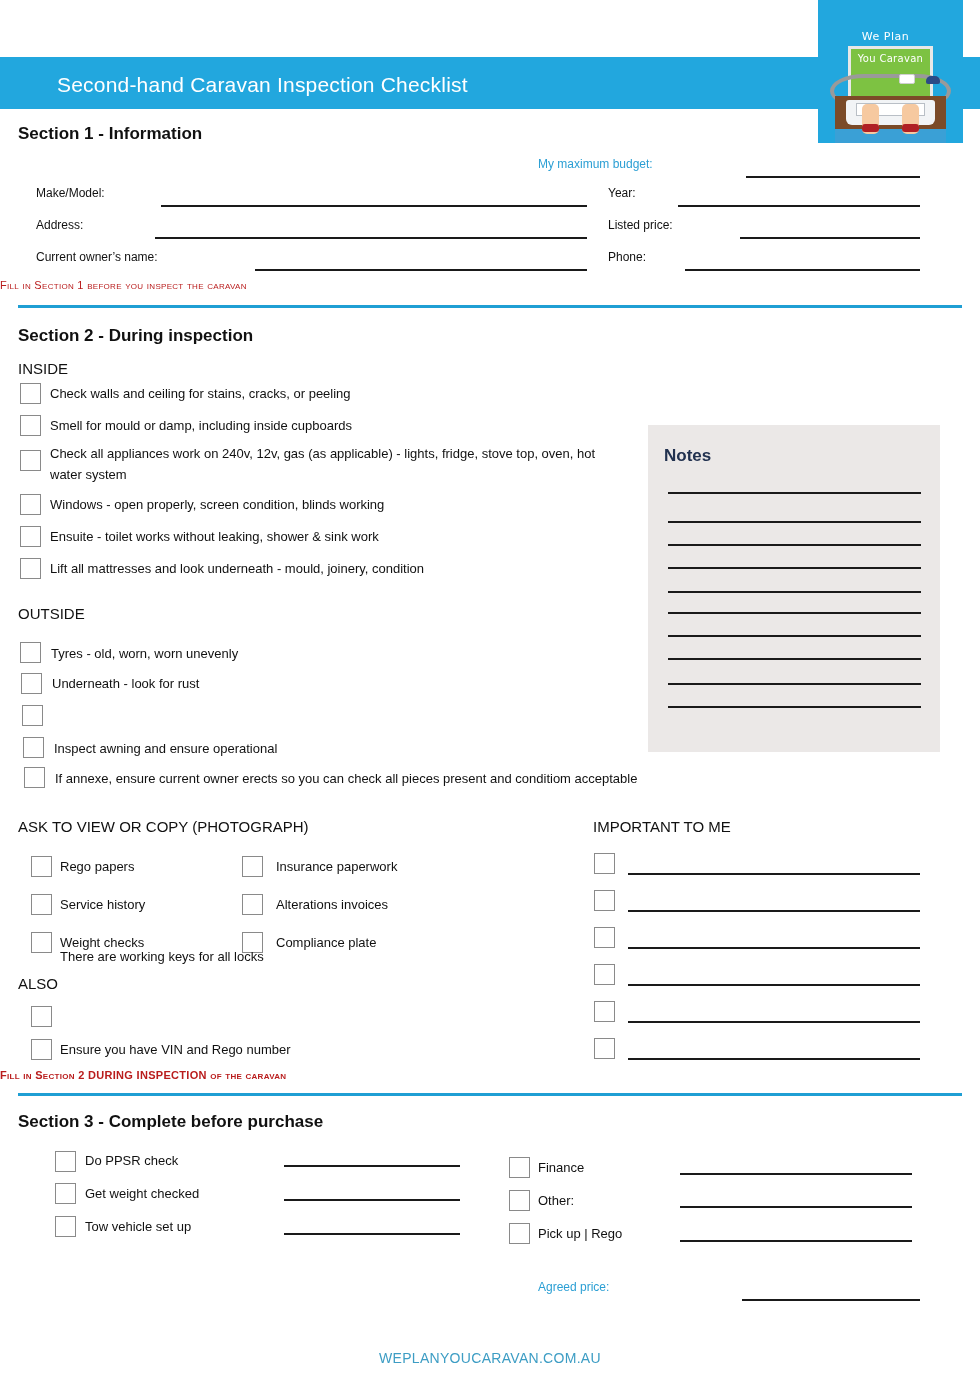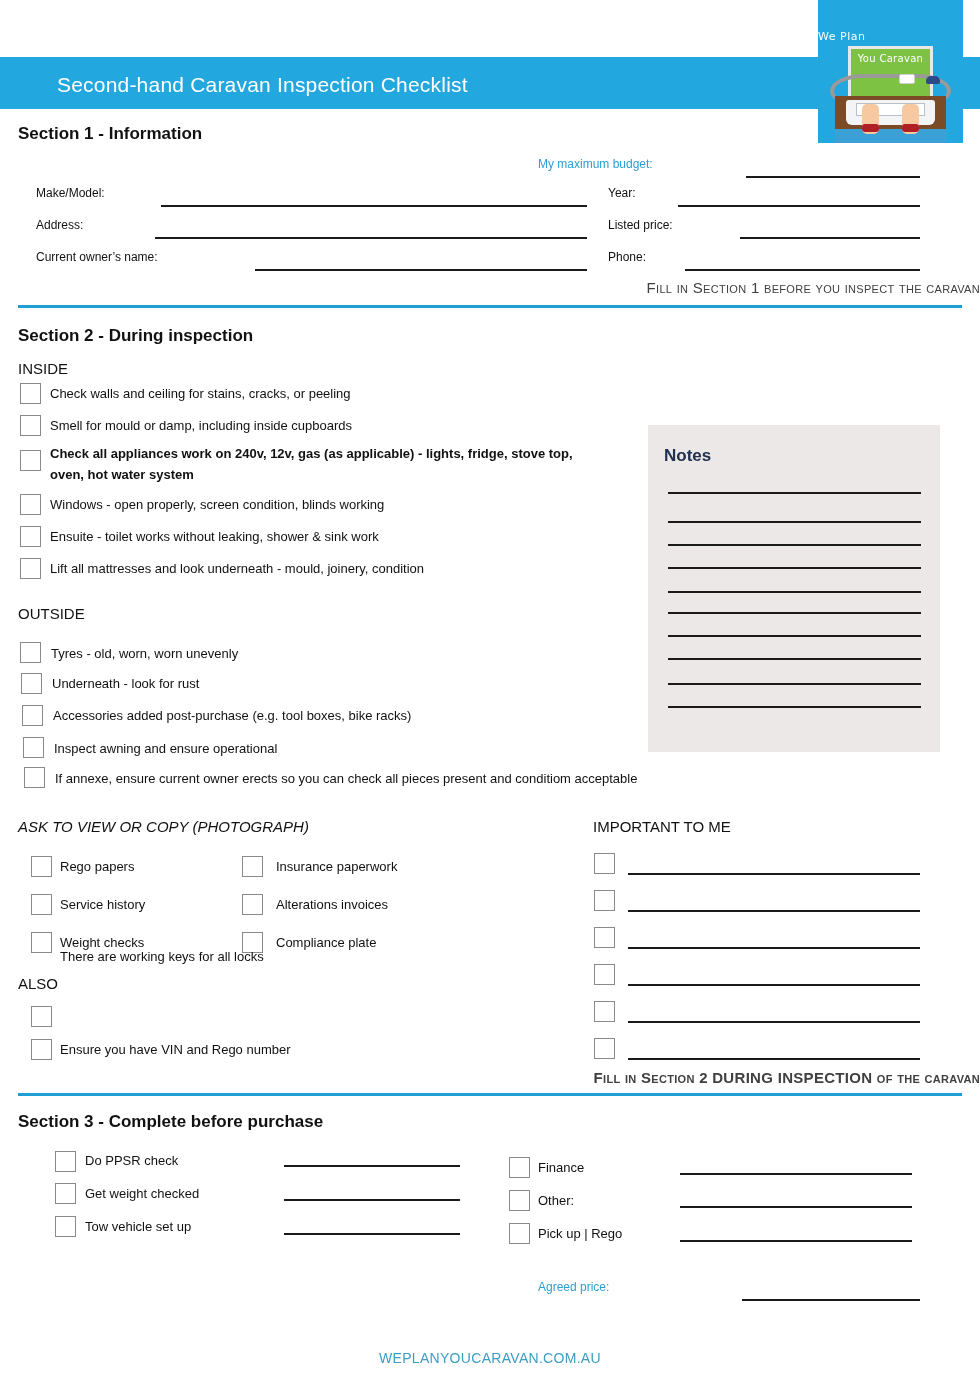--- a/index.html
+++ b/index.html
@@ -23,21 +23,21 @@
     font-size: 21px; color: #ffffff; letter-spacing: .2px;
     white-space: nowrap;
   }
   .logo-panel {
     position: absolute; left: 818px; top: 0;
     width: 145px; height: 143px;
     background: #22a7de; overflow: hidden;
   }
   .logo-we-plan {
     position: absolute; left: 0; top: 30px; width: 135px;
-    font-size: 11px; color: #ffffff;
+    text-align: center; font-size: 11px; color: #ffffff;
     font-family: "DejaVu Sans", sans-serif; letter-spacing: .5px;
   }
   .logo-screen {
     position: absolute; left: 30px; top: 46px;
     width: 85px; height: 50px;
     background: #7dc242; border: 3px solid #e8e8e8; border-bottom: none;
   }
   .logo-you-caravan {
     position: absolute; left: 0; top: 4px; width: 79px;
     text-align: center; font-size: 10px; color: #ffffff;
@@ -92,35 +92,35 @@
   
   .section-head {
     position: absolute; font-size: 17px; font-weight: bold; color: #111;
     white-space: nowrap;
   }
   .divider {
     position: absolute; left: 18px; width: 944px; height: 3px;
     background: #1f9fd4;
   }
   .note-line-blue {
-    position: absolute; width: 100%; text-align: right;
-    color: #404040; font-size: 15px; font-variant: small-caps;
+    position: absolute; width: 100%; text-align: left;
+    color: #b91c1c; font-size: 11px; font-variant: small-caps;
     letter-spacing: .3px;
   }
   .lbl { position: absolute; font-size: 12px; color: #111; white-space: nowrap; }
   .lbl.blue { color: #2b9fd4; }
   .rule { position: absolute; height: 2px; background: #1a1a1a; }
   .grp { position: absolute; font-size: 15px; color: #111; white-space: nowrap; }
 
   .cb {
     position: absolute; width: 21px; height: 21px;
     border: 1px solid #8a8a8a; background: #ffffff;
   }
   .ci { position: absolute; font-size: 13px; color: #111; white-space: nowrap; line-height: 20px; }
-  .ci.wrap { white-space: normal; width: 560px; line-height: 21px; font-weight: bold; }
+  .ci.wrap { white-space: normal; width: 560px; line-height: 21px; }
 
   
   .notes-box {
     position: absolute; left: 648px; top: 425px;
     width: 292px; height: 327px; background: #ebe8e7;
   }
   .notes-title {
     position: absolute; left: 664px; top: 446px;
     font-size: 17px; font-weight: bold; color: #21314f;
   }
@@ -199,40 +199,39 @@
   <div class="cb" style="left:20px; top:558px;"></div>
   <div class="ci" style="left:50px; top:559px;">Lift all mattresses and look underneath - mould, joinery, condition</div>
 
   <div class="grp" style="left:18px; top:605px;">OUTSIDE</div>
 
   <div class="cb" style="left:20px; top:642px;"></div>
   <div class="ci" style="left:51px; top:644px;">Tyres - old, worn, worn unevenly</div>
   <div class="cb" style="left:21px; top:673px;"></div>
   <div class="ci" style="left:52px; top:674px;">Underneath - look for rust</div>
   <div class="cb" style="left:22px; top:705px;"></div>
-  <div class="ci" style="left:53px; top:706px;">Accessories added post-purchase (e.g. tool boxes, bike racks)</div>
   <div class="cb" style="left:23px; top:737px;"></div>
   <div class="ci" style="left:54px; top:739px;">Inspect awning and ensure operational</div>
   <div class="cb" style="left:24px; top:767px;"></div>
   <div class="ci" style="left:55px; top:769px;">If annexe, ensure current owner erects so you can check all pieces present and conditiom acceptable</div>
 
   <div class="notes-box"></div>
   <div class="notes-title">Notes</div>
   <div class="notes-rule" style="top:492px;"></div>
   <div class="notes-rule" style="top:521px;"></div>
   <div class="notes-rule" style="top:544px;"></div>
   <div class="notes-rule" style="top:567px;"></div>
   <div class="notes-rule" style="top:591px;"></div>
   <div class="notes-rule" style="top:612px;"></div>
   <div class="notes-rule" style="top:635px;"></div>
   <div class="notes-rule" style="top:658px;"></div>
   <div class="notes-rule" style="top:683px;"></div>
   <div class="notes-rule" style="top:706px;"></div>
 
-  <div class="grp" style="left:18px; top:818px;font-style:italic;">ASK TO VIEW OR COPY (PHOTOGRAPH)</div>
+  <div class="grp" style="left:18px; top:818px;">ASK TO VIEW OR COPY (PHOTOGRAPH)</div>
 
   <div class="cb" style="left:31px; top:856px;"></div>
   <div class="ci" style="left:60px; top:857px;">Rego papers</div>
   <div class="cb" style="left:31px; top:894px;"></div>
   <div class="ci" style="left:60px; top:895px;">Service history</div>
   <div class="cb" style="left:31px; top:932px;"></div>
   <div class="ci" style="left:60px; top:933px;">Weight checks</div>
 
   <div class="cb" style="left:242px; top:856px;"></div>
   <div class="ci" style="left:276px; top:857px;">Insurance paperwork</div>

